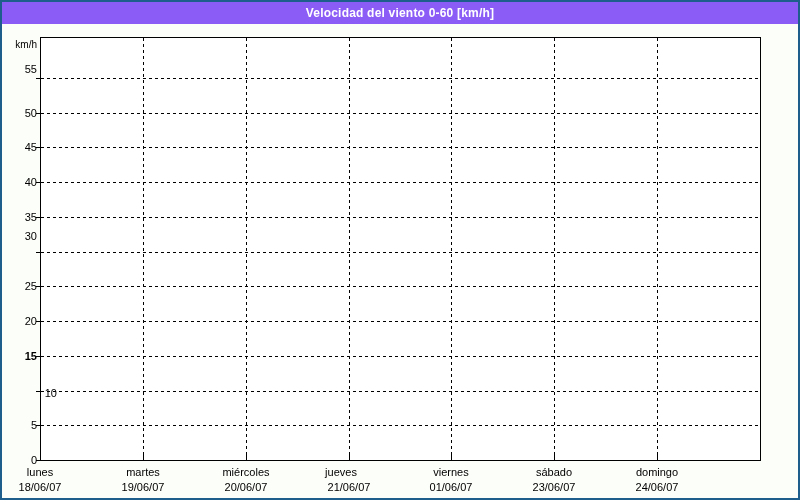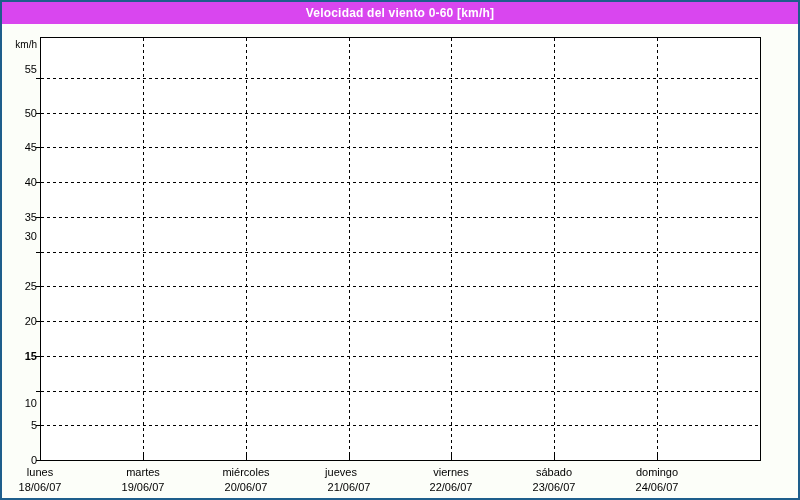--- a/index.html
+++ b/index.html
@@ -13,21 +13,21 @@
     border: 2px solid #1E5E8C;
     background: #FCFEF9;
     overflow: hidden;
   }
 
   .title-bar {
     position: absolute;
     left: 0; top: 0;
     width: 100%;
     height: 22px;
-    background: #d946ef;
+    background: #8b5cf6;
     color: #FFFFFF;
     font-size: 12px;
     font-weight: bold;
     line-height: 22px;
     text-align: center;
     letter-spacing: 0.2px;
   }
 
   .plot-area {
     position: absolute;
@@ -100,21 +100,21 @@
   <div class="plot-area"></div>
 
   <div class="yaxis-unit">km/h</div>
 <div class="ytickmark" style="left: 34px; top: 458px;"></div>
     <div class="ylab" style="top: 451px;">0</div>
     <div class="hgrid" style="left: 39px; top: 423px; width: 718px;"></div>
     <div class="ytickmark" style="left: 34px; top: 423px;"></div>
     <div class="ylab" style="top: 416px;">5</div>
     <div class="hgrid" style="left: 39px; top: 389px; width: 718px;"></div>
     <div class="ytickmark" style="left: 34px; top: 389px;"></div>
-    <div class="ylab" style="top: 394px;">10</div>
+    <div class="ylab" style="top: 384px; padding-left: 20px;">10</div>
     <div class="hgrid" style="left: 39px; top: 354px; width: 718px;"></div>
     <div class="ytickmark" style="left: 34px; top: 354px;"></div>
     <div class="ylab" style="top: 347px; font-weight: bold;">15</div>
     <div class="hgrid" style="left: 39px; top: 319px; width: 718px;"></div>
     <div class="ytickmark" style="left: 34px; top: 319px;"></div>
     <div class="ylab" style="top: 312px;">20</div>
     <div class="hgrid" style="left: 39px; top: 284px; width: 718px;"></div>
     <div class="ytickmark" style="left: 34px; top: 284px;"></div>
     <div class="ylab" style="top: 277px;">25</div>
     <div class="hgrid" style="left: 39px; top: 250px; width: 718px;"></div>
@@ -145,21 +145,21 @@
     <div class="xtickmark" style="left: 244px; top: 452px;"></div>
     <div class="xlab" style="left: 189px; top: 464px;">miércoles</div>
     <div class="xlab" style="left: 189px; top: 479px;">20/06/07</div>
     <div class="vgrid" style="left: 347px; top: 36px; height: 421px;"></div>
     <div class="xtickmark" style="left: 347px; top: 452px;"></div>
     <div class="xlab" style="left: 284px; top: 464px;">jueves</div>
     <div class="xlab" style="left: 292px; top: 479px;">21/06/07</div>
     <div class="vgrid" style="left: 449px; top: 36px; height: 421px;"></div>
     <div class="xtickmark" style="left: 449px; top: 452px;"></div>
     <div class="xlab" style="left: 394px; top: 464px;">viernes</div>
-    <div class="xlab" style="left: 394px; top: 479px;">22/06/07</div>
+    <div class="xlab" style="left: 394px; top: 479px;">01/06/07</div>
     <div class="vgrid" style="left: 552px; top: 36px; height: 421px;"></div>
     <div class="xtickmark" style="left: 552px; top: 452px;"></div>
     <div class="xlab" style="left: 497px; top: 464px;">sábado</div>
     <div class="xlab" style="left: 497px; top: 479px;">23/06/07</div>
     <div class="vgrid" style="left: 655px; top: 36px; height: 421px;"></div>
     <div class="xtickmark" style="left: 655px; top: 452px;"></div>
     <div class="xlab" style="left: 600px; top: 464px;">domingo</div>
     <div class="xlab" style="left: 600px; top: 479px;">24/06/07</div>
   </div>
 

